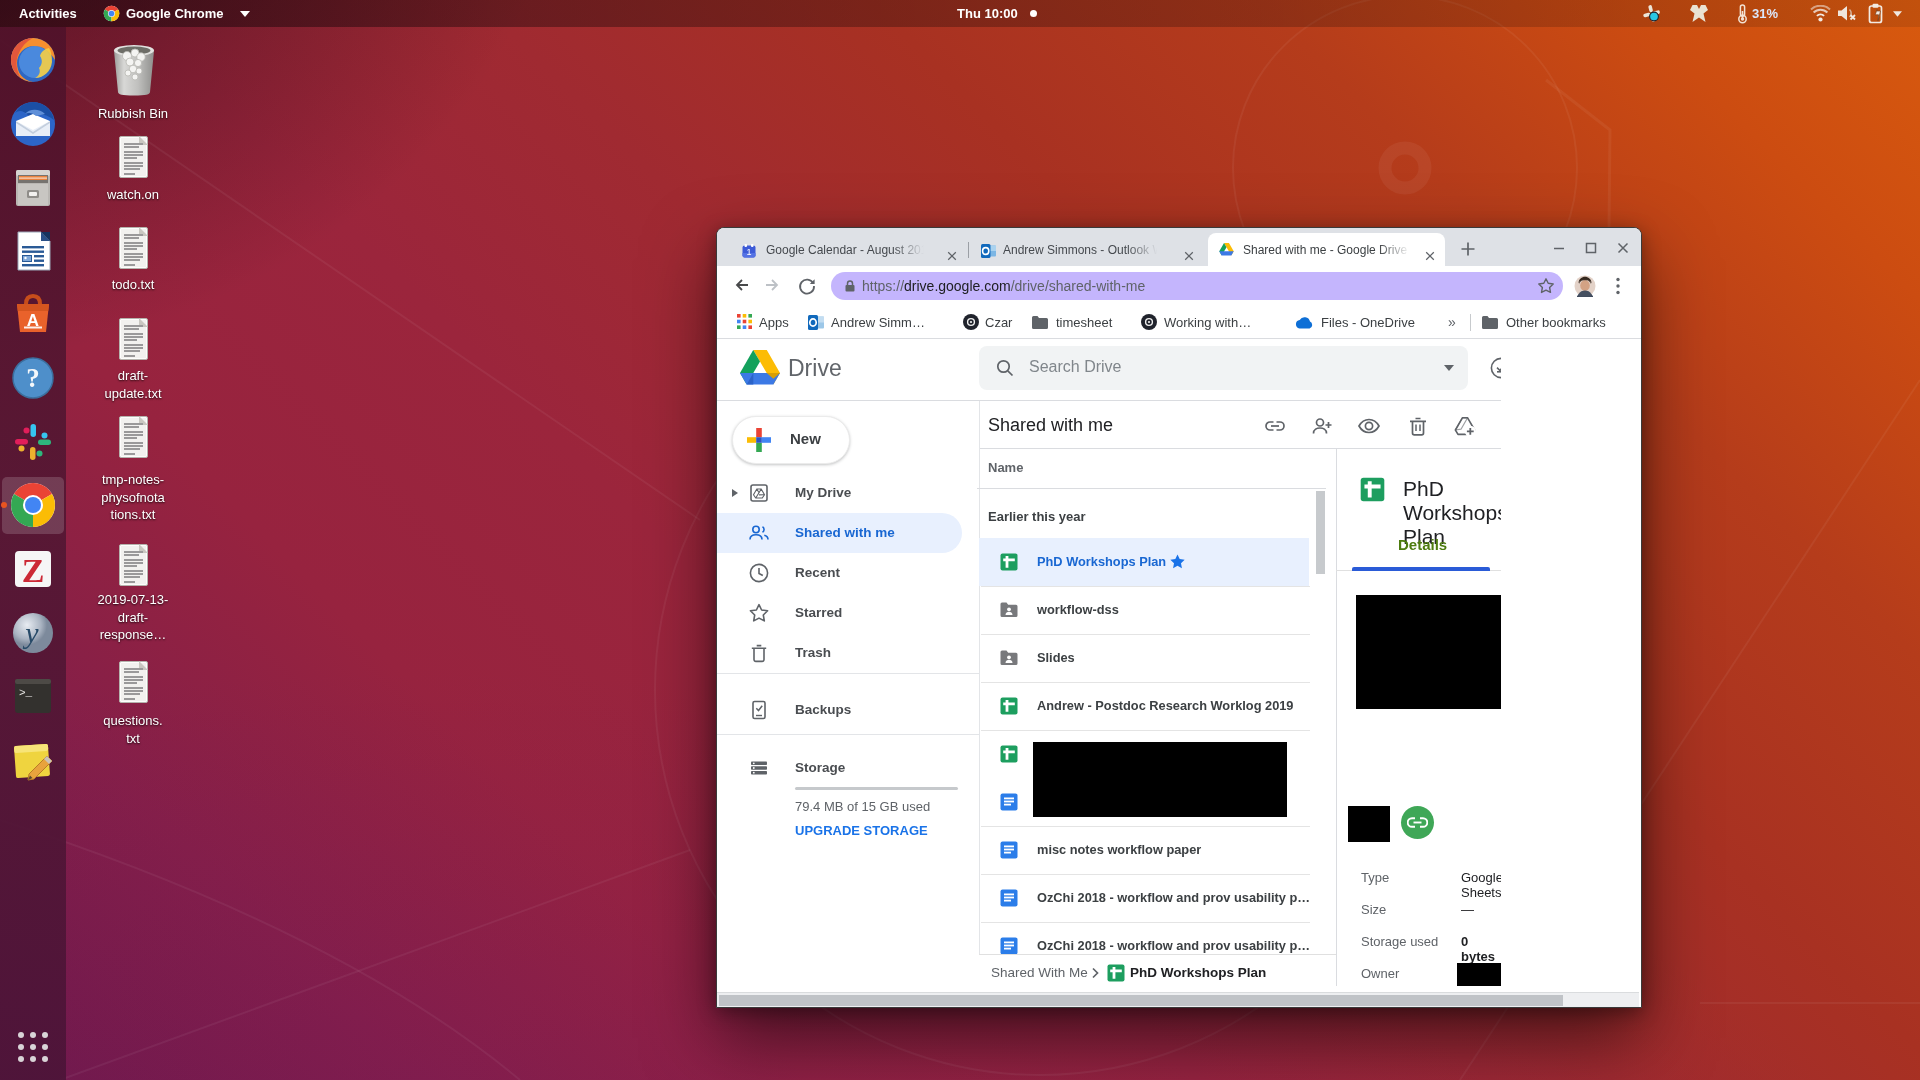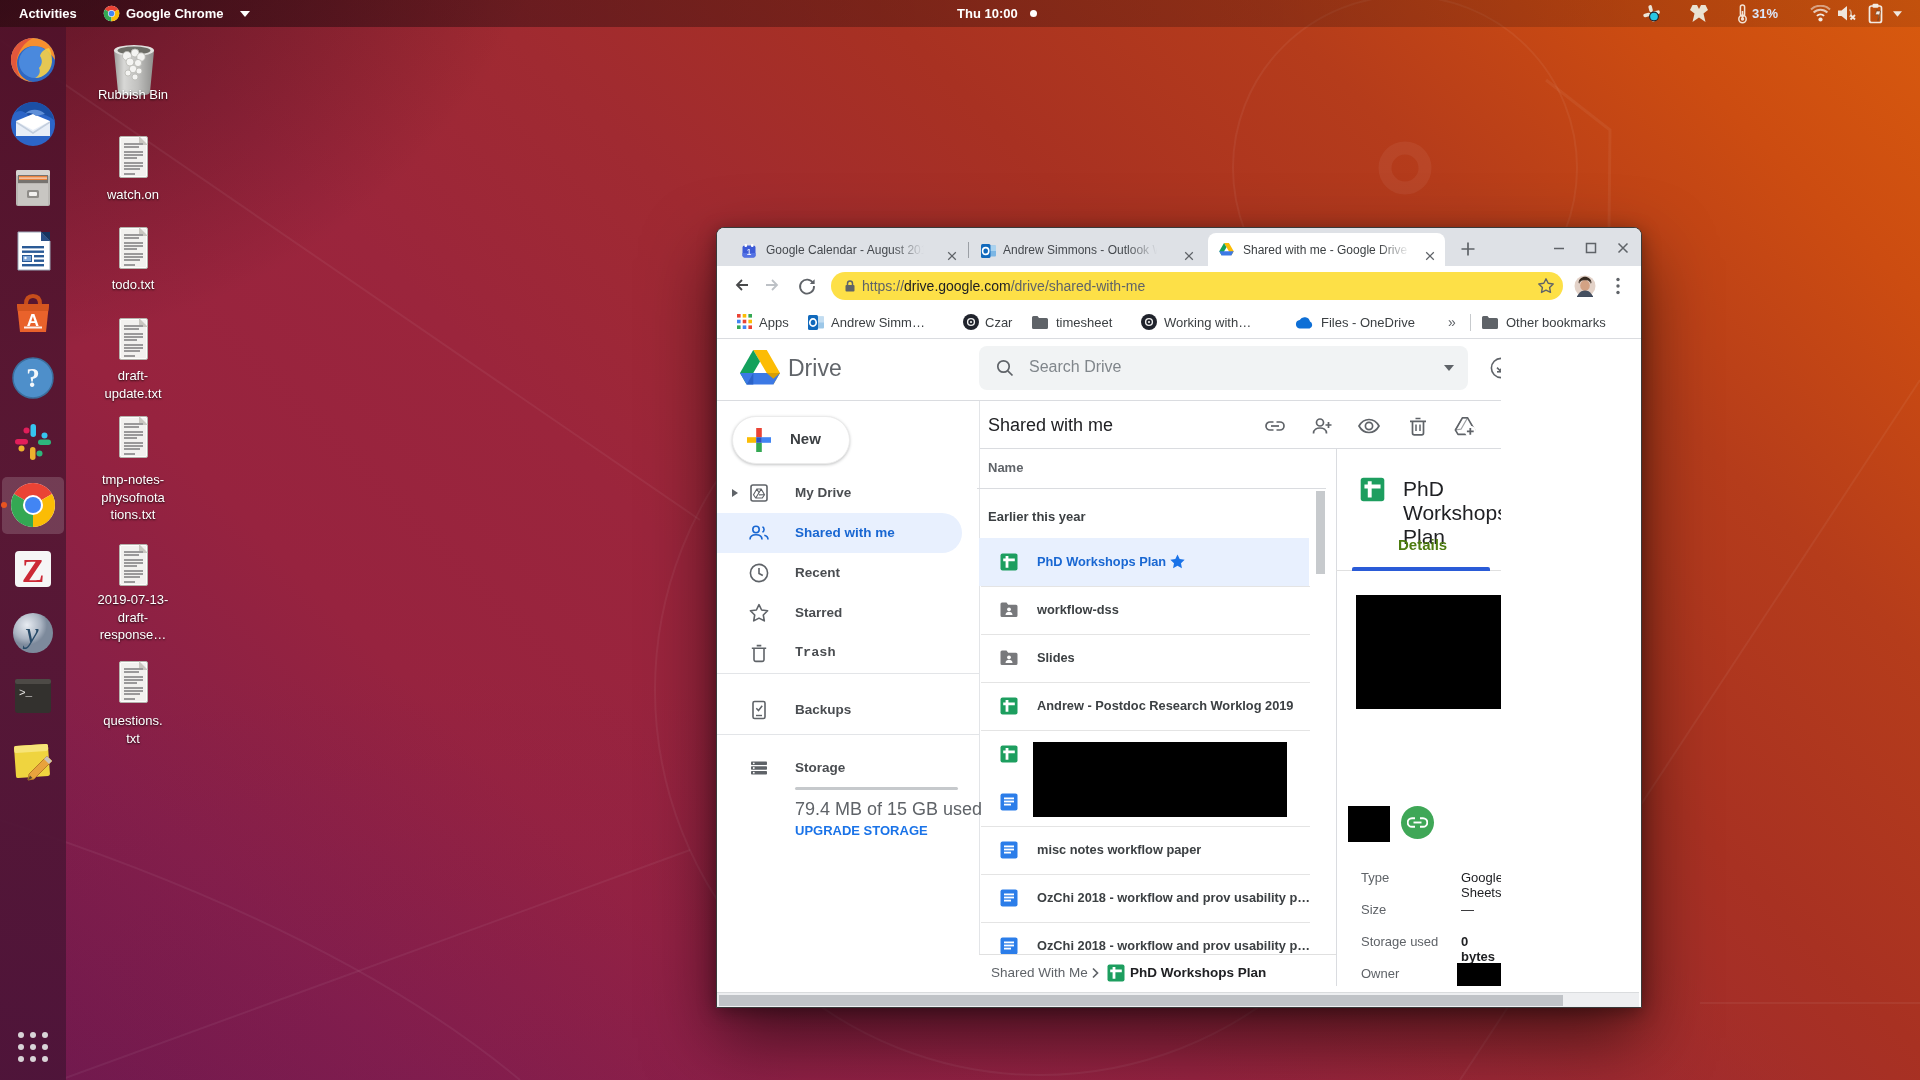--- a/index.html
+++ b/index.html
@@ -28,21 +28,21 @@
 #win { position:absolute; left:716px; top:227px; width:926px; height:781px; background:#fff;
   border:1px solid #3a3a3a; border-radius:8px 8px 0 0; box-shadow:0 30px 70px rgba(0,0,0,0.55), 0 4px 18px rgba(0,0,0,0.35); }
 #tabstrip { position:absolute; left:0; top:0; width:924px; height:38px; background:#dee1e6; border-radius:7px 7px 0 0; }
 .tab { position:absolute; top:6px; height:32px; }
 .ttl { position:absolute; top:9px; font-size:12px; color:#45494e; white-space:nowrap; overflow:hidden;
   -webkit-mask-image:linear-gradient(90deg,#000 76%,transparent 94%); }
 .tabx { position:absolute; width:16px; height:16px; color:#5f6368; }
 #activetab { position:absolute; left:491px; top:5px; width:237px; height:33px; background:#fff; border-radius:8px 8px 0 0; }
 .tabsep { position:absolute; top:14px; width:1px; height:16px; background:#9b9fa5; }
 #toolbar { position:absolute; left:0; top:38px; width:924px; height:40px; background:#fff; }
-#urlbar { position:absolute; left:114px; top:44px; width:732px; height:28px; background:#fde047; border-radius:14px; }
+#urlbar { position:absolute; left:114px; top:44px; width:732px; height:28px; background:#c4b5fd; border-radius:14px; }
 #bookmarks { position:absolute; left:0; top:78px; width:924px; height:33px; background:#fff; border-bottom:1px solid #dadce0; }
 .bktext { position:absolute; top:0; height:33px; line-height:33px; font-size:13px; color:#3c4043; white-space:nowrap; }
 #page { position:absolute; left:0; top:112px; width:784px; height:652px; background:#fff; overflow:hidden; }
 
 .hdr-divider { position:absolute; left:0; top:60px; width:924px; height:1px; background:#dadce0; }
 .g-ic { position:absolute; color:#5f6368; }
 #newbtn { position:absolute; left:15px; top:76px; width:118px; height:48px; background:#fff; border:1px solid #ebebeb; border-radius:24px; box-shadow:0 1px 3px rgba(60,64,67,0.3); }
 .srow { position:absolute; left:0; height:40px; width:245px; font-size:13.5px; font-weight:700; color:#4a4d51; line-height:40px; }
 .srow .lbl { position:absolute; left:78px; }
 .listsep { position:absolute; left:264px; width:329px; height:1px; background:#e4e4e4; }
@@ -275,21 +275,21 @@
         <circle cx="24" cy="11" r="4"></circle>
         <circle cx="30" cy="15" r="4.2"></circle>
       <circle cx="19" cy="20" r="4"></circle>
         <circle cx="27" cy="21" r="3.6"></circle>
         <circle cx="22" cy="27" r="3.8"></circle>
       <circle cx="28" cy="29" r="3"></circle>
         <circle cx="17" cy="31" r="3"></circle>
         <circle cx="24" cy="35" r="3"></circle>
     </g>
   </svg>
-  <div class="dlabel" style="top:86px;">Rubbish Bin</div>
+  <div class="dlabel" style="top:105px;">Rubbish Bin</div>
   <div class="page-ic" style="top:136px;">
       <i style="top:6px;"></i>
       <i style="top:9px;right:8px;"></i>
       <i style="top:14px;"></i>
       <i style="top:17px;"></i>
       <i style="top:20px;right:10px;"></i>
       <i style="top:25px;"></i>
       <i style="top:28px;"></i>
       <i style="top:31px;right:7px;"></i>
       <i style="top:36px;right:12px;"></i>
@@ -630,21 +630,21 @@
     <svg class="abs" style="left:31px;top:262px;" width="22" height="22" viewBox="0 0 22 22">
       <path d="M11,2.6 L13.6,8 L19.6,8.8 L15.3,13 L16.3,18.9 L11,16.1 L5.7,18.9 L6.7,13 L2.4,8.8 L8.4,8 Z" fill="none" stroke="#5f6368" stroke-width="1.6" stroke-linejoin="round"></path>
     </svg>
     <div class="srow" style="top:253px;">
         <span class="lbl">Starred</span>
       </div>
     <svg class="abs" style="left:31px;top:302px;" width="22" height="22" viewBox="0 0 22 22">
       <path d="M6,6.8 L6,17.6 A1.8,1.8 0 0,0 7.8,19.4 L14.2,19.4 A1.8,1.8 0 0,0 16,17.6 L16,6.8" fill="none" stroke="#5f6368" stroke-width="1.6"></path>
       <path d="M3.8,6.2 L18.2,6.2 M8.7,3.6 L13.3,3.6" stroke="#5f6368" stroke-width="1.6"></path>
     </svg>
-    <div class="srow" style="top:293px;font-family:Liberation Mono, monospace;">
+    <div class="srow" style="top:293px;">
         <span class="lbl">Trash</span>
       </div>
     <div class="abs" style="left:0;top:333px;width:262px;height:1px;background:#e3e5e8;"></div>
     <svg class="abs" style="left:31px;top:359px;" width="22" height="22" viewBox="0 0 22 22">
       <rect x="5" y="2.5" width="12" height="17" rx="1.6" fill="none" stroke="#5f6368" stroke-width="1.6"></rect>
       <path d="M8,16.5 L14,16.5" stroke="#5f6368" stroke-width="1.4"></path>
       <path d="M8.3,9.3 L10.5,11.5 L14.2,6.8" fill="none" stroke="#5f6368" stroke-width="1.5"></path>
     </svg>
     <div class="srow" style="top:350px;">
         <span class="lbl">Backups</span>
@@ -659,21 +659,21 @@
       <g fill="#fff">
           <circle cx="5.8" cy="6.3" r="0.9"></circle>
           <circle cx="5.8" cy="11" r="0.9"></circle>
           <circle cx="5.8" cy="15.7" r="0.9"></circle>
         </g>
     </svg>
     <div class="srow" style="top:408px;">
         <span class="lbl">Storage</span>
       </div>
     <div class="abs" style="left:78px;top:447px;width:163px;height:2.5px;background:#c6c9cc;border-radius:2px;"></div>
-    <div class="abs" style="left:78px;top:459px;font-size:18px;color:#5f6368;">79.4 MB of 15 GB used</div>
+    <div class="abs" style="left:78px;top:459px;font-size:13px;color:#5f6368;">79.4 MB of 15 GB used</div>
     <div class="abs" style="left:78px;top:483px;font-size:13px;font-weight:700;color:#1a73e8;">UPGRADE STORAGE</div>
 
     <div class="abs" style="left:271px;top:120px;font-size:13px;font-weight:700;color:#5f6368;">Name</div>
     <div class="abs" style="left:260px;top:148px;width:349px;height:1px;background:#dadce0;"></div>
     <div class="abs" style="left:271px;top:169px;font-size:13px;font-weight:700;color:#3c4043;">Earlier this year</div>
     <div class="abs" style="left:262px;top:198px;width:330px;height:48px;background:#e8f0fe;"></div>
     <div class="abs" style="left:599px;top:151px;width:9px;height:83px;background:#c7cacd;"></div>
 
     <svg class="abs" style="left:283px;top:213px;" width="18" height="18" viewBox="0 0 18 18">
       <rect x="0.5" y="0.5" width="17" height="17" rx="2" fill="#1d9e5f"></rect>

